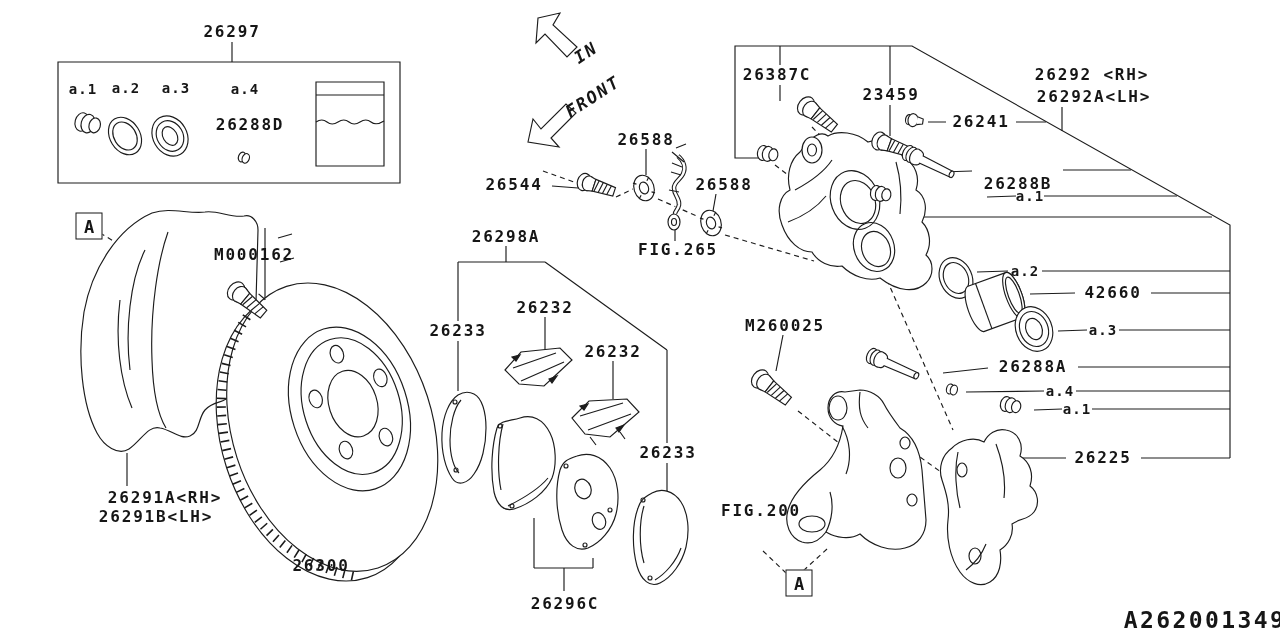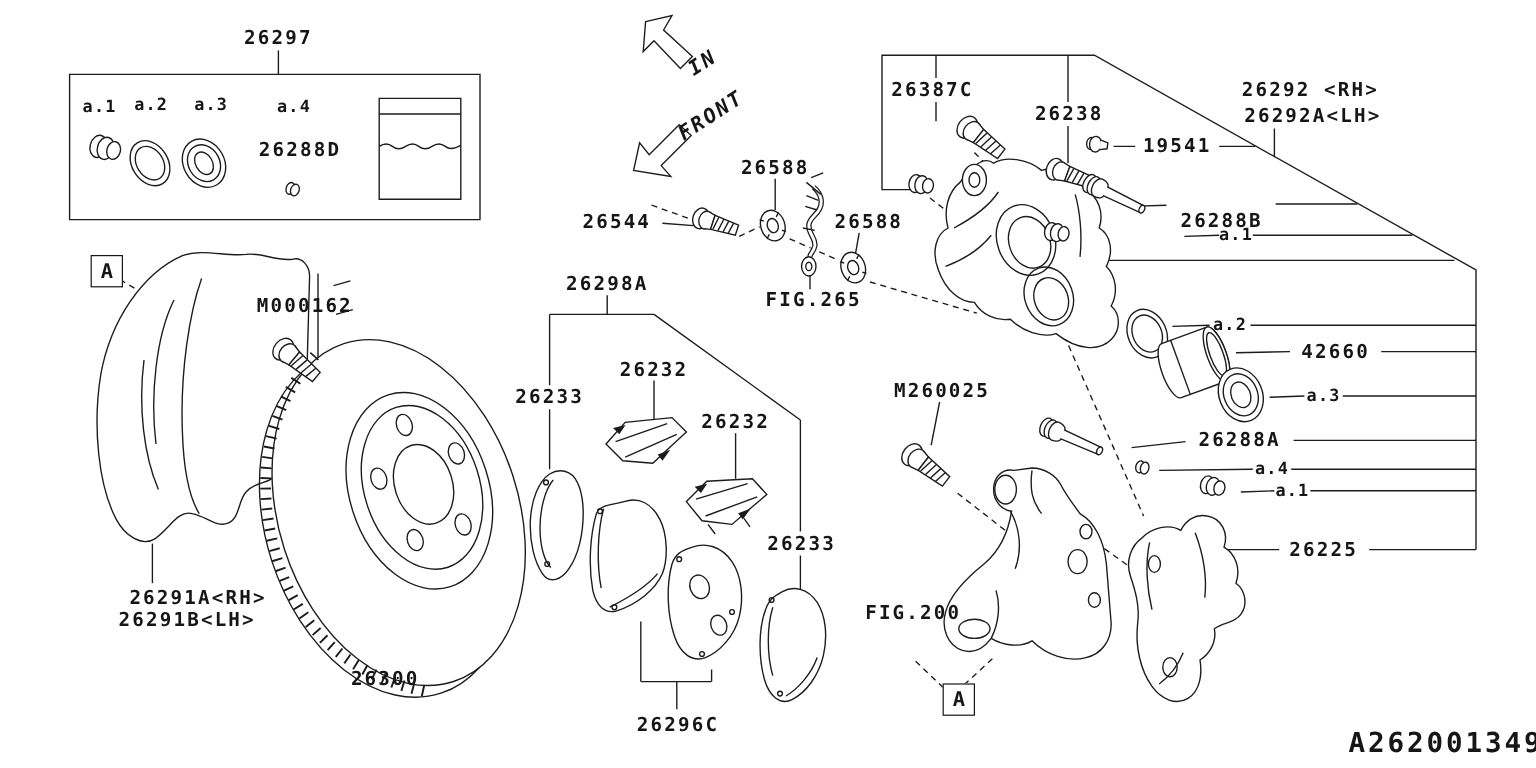--- a/index.html
+++ b/index.html
@@ -323,24 +323,24 @@
 
   <div class="rot lbl" style="left:586px;top:53px">IN</div>
   <div class="rot lbl" style="left:593px;top:97px">FRONT</div>
 
   <div class="lbl" style="left:646px;top:140px">26588</div>
   <div class="lbl" style="left:514px;top:185px">26544</div>
   <div class="lbl" style="left:724px;top:185px">26588</div>
   <div class="lbl" style="left:678px;top:250px">FIG.265</div>
 
   <div class="lbl" style="left:777px;top:75px">26387C</div>
-  <div class="lbl" style="left:891px;top:95px">26238</div>
+  <div class="lbl" style="left:891px;top:95px">23459</div>
   <div class="lbl" style="left:1092px;top:75px">26292 &lt;RH&gt;</div>
   <div class="lbl" style="left:1094px;top:97px">26292A&lt;LH&gt;</div>
-  <div class="lbl" style="left:981px;top:122px">19541</div>
+  <div class="lbl" style="left:981px;top:122px">26241</div>
   <div class="lbl" style="left:1018px;top:184px">26288B</div>
   <div class="lbl sm" style="left:1030px;top:196px">a.1</div>
 
   <div class="abox" style="left:89px;top:226px">A</div>
   <div class="lbl" style="left:254px;top:255px">M000162</div>
 
   <div class="lbl" style="left:506px;top:237px">26298A</div>
   <div class="lbl" style="left:458px;top:331px">26233</div>
   <div class="lbl" style="left:545px;top:308px">26232</div>
   <div class="lbl" style="left:613px;top:352px">26232</div>

